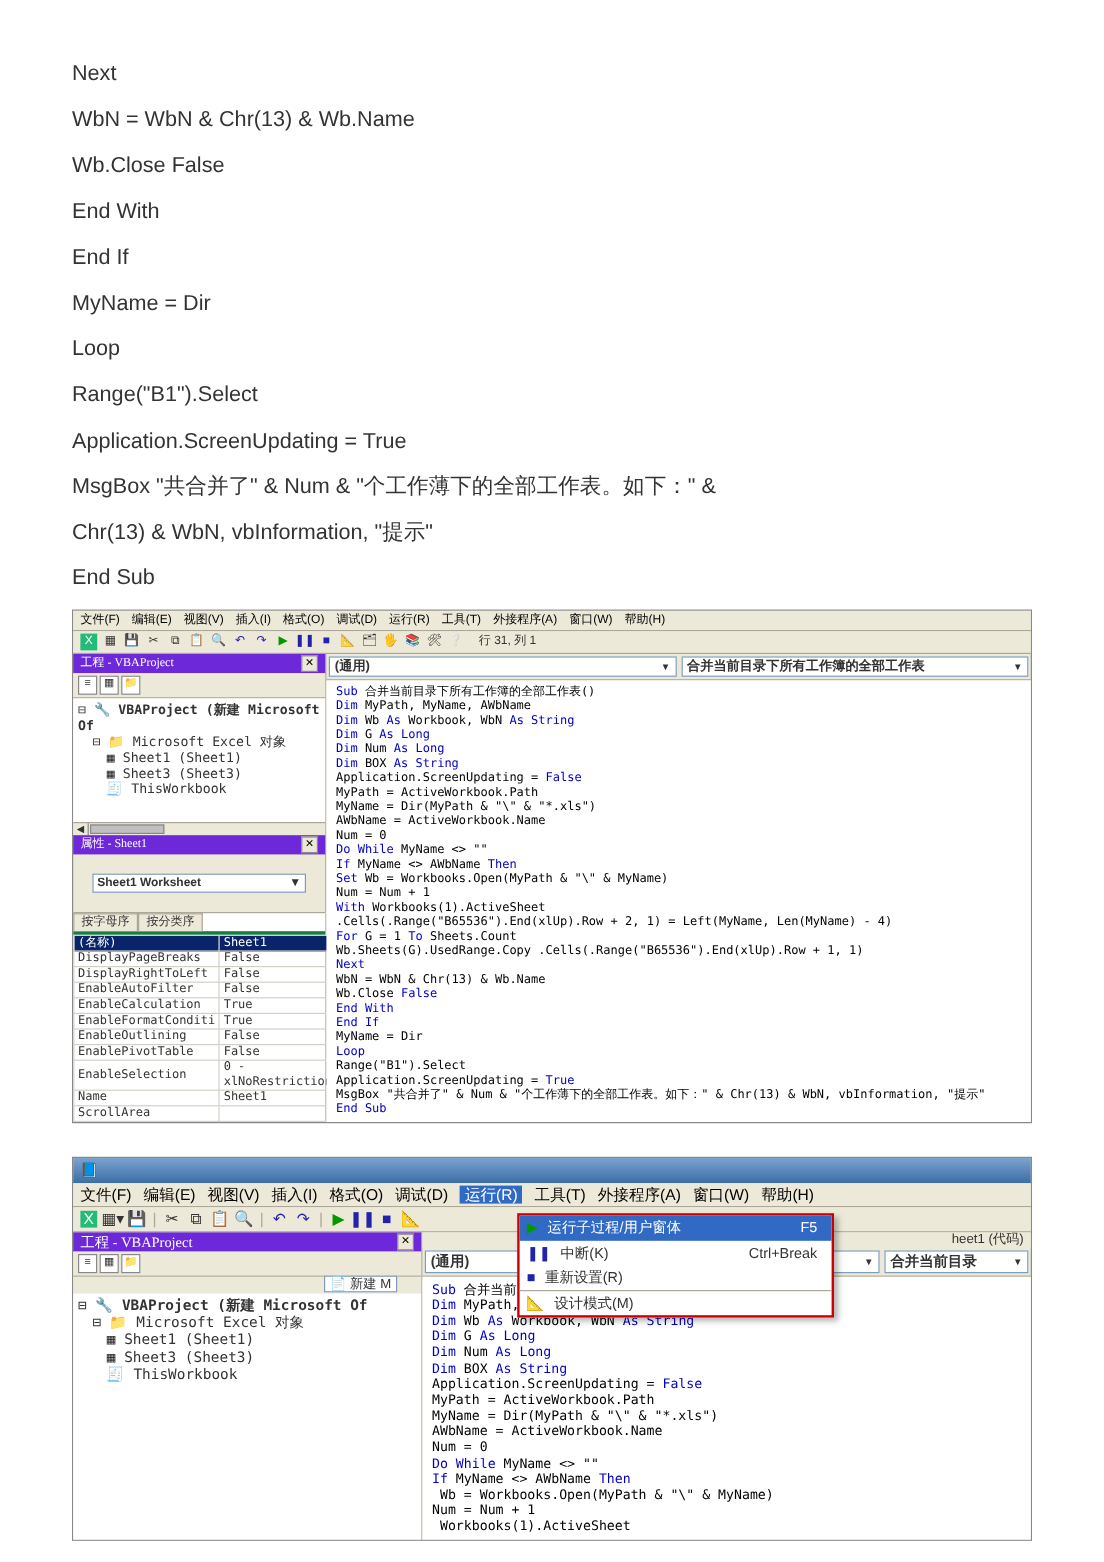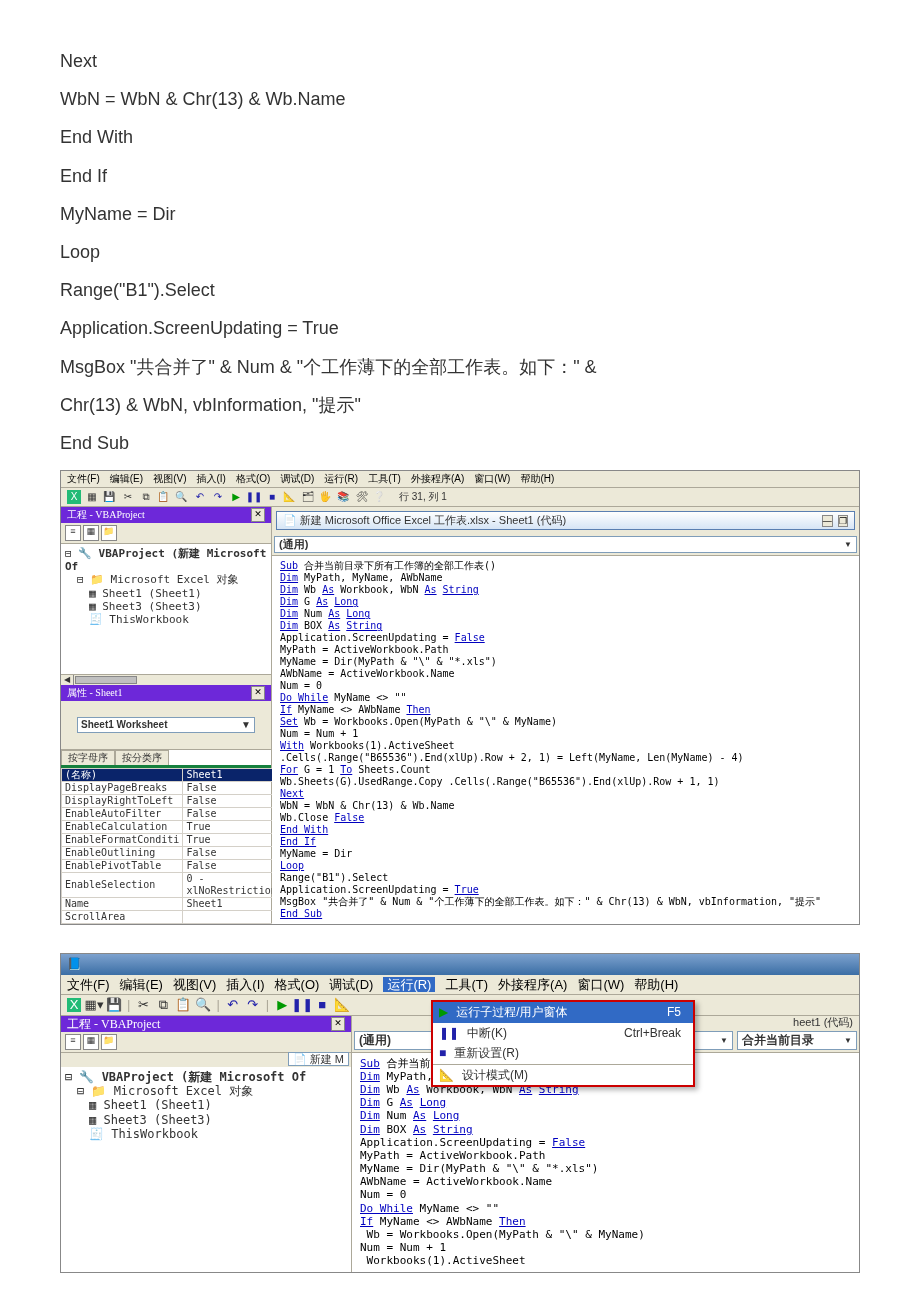--- a/index.html
+++ b/index.html
@@ -80,21 +80,21 @@
   .code-dropdowns .dd {
     flex: 1; background: #fff; border: 1px solid #7f9db9; margin: 2px;
     padding: 1px 4px; font-size: 11px; display: flex; justify-content: space-between; align-items: center;
   }
   .code-dropdowns .dd::after { content: "▼"; font-size: 8px; color: #333; }
   .code-area {
     background: #fff; font-family: "SimSun", Consolas, monospace;
     font-size: 10px; padding: 4px 8px; white-space: pre; color: #000;
     overflow: hidden;
   }
-  .kw { color: #0000c0; text-decoration: underline; }
+  .kw { color: #0000c0; }
   .run-menu-box {
     position: absolute;
     background: #fff;
     border: 2px solid #c00;
     box-shadow: 3px 3px 5px rgba(0,0,0,0.3);
     font-size: 12px;
   }
   .run-menu-box .row { display: flex; padding: 3px 12px 3px 6px; gap: 8px; align-items: center; }
   .run-menu-box .row.hl { background: #316ac5; color: #fff; }
   .ide2 { position: relative; }
@@ -107,20 +107,21 @@
   .scrollbar-stub div:first-child { width: 12px; border-right: 1px solid #888; text-align: center; font-size: 8px; }
   .scrollbar-stub div:last-child { flex: 1; }
   .scrollbar-stub .thumb { width: 60px; background: #c0c0c0; border: 1px solid #888; margin: 1px; }
 </style>
 </head>
 <body>
 
 <div class="codeblock" data-name="document-code-block">
   <p data-name="code-line">Next</p>
   <p data-name="code-line">WbN = WbN &amp; Chr(13) &amp; Wb.Name</p>
+  <p data-name="code-line">Wb.Close False</p>
   <p data-name="code-line">End With</p>
   <p data-name="code-line">End If</p>
   <p data-name="code-line">MyName = Dir</p>
   <p data-name="code-line">Loop</p>
   <p data-name="code-line">Range("B1").Select</p>
   <p data-name="code-line">Application.ScreenUpdating = True</p>
   <p data-name="code-line">MsgBox "共合并了" &amp; Num &amp; "个工作薄下的全部工作表。如下：" &amp;</p>
   <p data-name="code-line">Chr(13) &amp; WbN, vbInformation, "提示"</p>
   <p data-name="code-line">End Sub</p>
 </div>
@@ -240,30 +241,26 @@
               </tr>
           <tr>
                 <td>ScrollArea</td>
                 <td></td>
               </tr>
         </tbody>
           </table>
       </div>
     </div>
     <div class="right-col">
-      <div class="code-title" data-name="code-window-titlebar">
-        <span>📄 <span>新建 Microsoft Office Excel 工作表.xlsx - Sheet1 (代码)</span></span>
-        <span>
-          <span class="close-x" data-name="minimize-icon" style="margin-right:2px">—</span>
-          <span class="close-x" data-name="maximize-icon">❐</span>
-        </span>
-      </div>
       <div class="code-dropdowns">
         <div class="dd" data-name="object-dropdown">
             <b>(通用)</b>
+          </div>
+        <div class="dd" data-name="procedure-dropdown">
+            <b>合并当前目录下所有工作簿的全部工作表</b>
           </div>
       </div>
       <div class="code-area" data-name="code-editor" id="code1"><span class="kw">Sub</span> 合并当前目录下所有工作簿的全部工作表()
 <span class="kw">Dim</span> MyPath, MyName, AWbName
 <span class="kw">Dim</span> Wb <span class="kw">As</span> Workbook, WbN <span class="kw">As</span> <span class="kw">String</span>
 <span class="kw">Dim</span> G <span class="kw">As</span> <span class="kw">Long</span>
 <span class="kw">Dim</span> Num <span class="kw">As</span> <span class="kw">Long</span>
 <span class="kw">Dim</span> BOX <span class="kw">As</span> <span class="kw">String</span>
 Application.ScreenUpdating = <span class="kw">False</span>
 MyPath = ActiveWorkbook.Path
@@ -356,21 +353,21 @@
     <div class="left-col" style="width:290px">
       <div class="panel-title" data-name="project-panel-title">
         <span>工程 - VBAProject</span>
         <span class="close-x" data-name="close-icon">✕</span>
       </div>
       <div class="proj-buttons" data-name="project-toolbar">
         <div data-name="view-code-icon">≡</div>
         <div data-name="view-object-icon">▦</div>
         <div data-name="toggle-folders-icon">📁</div>
       </div>
-      <div style="text-align:right;font-size:11px;padding-right:2px;background:#ece9d8" data-name="code-window-tab-hint">
+      <div style="text-align:right;font-size:11px;padding-right:20px;background:#ece9d8" data-name="code-window-tab-hint">
         <span style="background:#fff;border:1px solid #7f9db9;padding:0 4px">📄 <span>新建 M</span></span>
       </div>
       <div class="tree" data-name="project-tree" style="height:140px">
         <div>⊟ 🔧 <b>VBAProject (新建 Microsoft Of</b></div>
         <div class="indent1">⊟ 📁 <span>Microsoft Excel 对象</span></div>
         <div class="indent2">▦ <span>Sheet1 (Sheet1)</span></div>
         <div class="indent2">▦ <span>Sheet3 (Sheet3)</span></div>
         <div class="indent2">🧾 <span>ThisWorkbook</span></div>
       </div>
 

